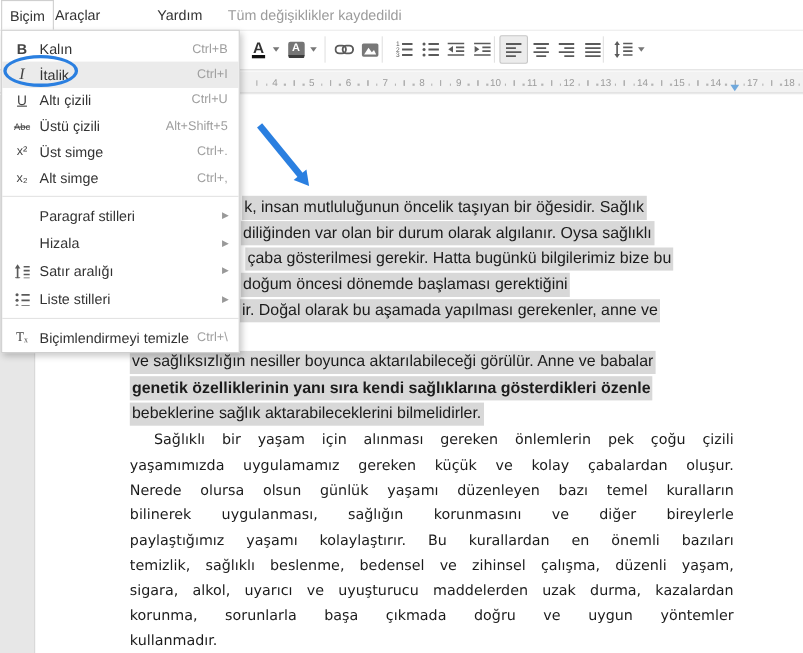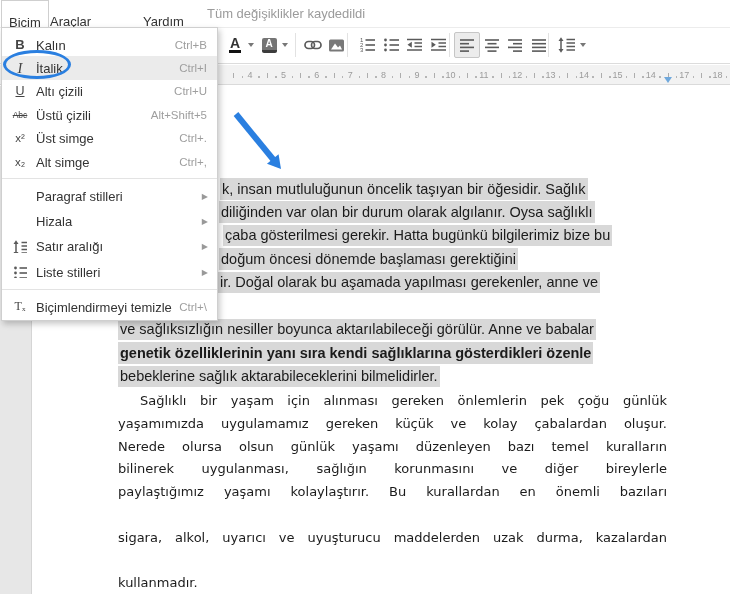--- a/index.html
+++ b/index.html
@@ -1,21 +1,21 @@
 <!DOCTYPE html>
 <html><head>
 <meta charset="utf-8">
 <style>
   html,body{margin:0;padding:0;background:#fff}
   .app{position:relative;width:730px;height:594px;background:#fff;overflow:hidden;
        font-family:"Liberation Sans",sans-serif;color:#333}
 
   
   .menubar{position:absolute;left:0;top:0;width:730px;height:27px;background:#fff;z-index:40;border-bottom:1px solid #ececec}
-  .mb-item{position:absolute;top:0;height:27px;line-height:27px;font-size:13px;color:#333;padding:8px 7px;cursor:default}
+  .mb-item{position:absolute;top:0;height:27px;line-height:27px;font-size:13px;color:#333;padding:0 7px;cursor:default}
   .mb-item.active{border:1px solid #cfcfcf;border-bottom:none;background:#fff;height:28px;z-index:60;box-sizing:border-box}
   .status{position:absolute;left:207px;top:0;height:27px;line-height:27px;font-size:13px;color:#9b9b9b}
 
   
   .toolbar{position:absolute;left:0;top:27px;width:730px;height:37px;background:#fff;border-bottom:1px solid #dcdcdc;z-index:10;box-sizing:border-box}
   .tb-btn{position:absolute;top:5px;width:26px;height:26px;display:flex;align-items:center;justify-content:center;border-radius:2px;box-sizing:border-box}
   .tb-btn.selected{background:#ececec;border:1px solid #c6c6c6}
   .tb-sep{position:absolute;top:6px;width:1px;height:24px;background:#e2e2e2}
   .tb-caret{position:absolute;top:16px;width:0;height:0;border-left:3.5px solid transparent;border-right:3.5px solid transparent;border-top:4px solid #777}
   .icA{font-weight:bold;font-size:14px;color:#333;border-bottom:3px solid #111;line-height:13px;padding:0 1px}
@@ -283,26 +283,28 @@
   <div class="docarea">
     <div class="page">
         <div class="line p1" style="left: 188px; top: 92px;"><span class="hl" style="background: rgb(216, 216, 216);">k, insan mutluluğunun öncelik taşıyan bir öğesidir. Sağlık</span></div>
         <div class="line p1" style="left: 187px; top: 115.45px;"><span class="hl" style="background: rgb(216, 216, 216);">diliğinden var olan bir durum olarak algılanır. Oysa sağlıklı</span></div>
         <div class="line p1" style="left: 191px; top: 138.9px;"><span class="hl" style="background: rgb(216, 216, 216);">çaba gösterilmesi gerekir. Hatta bugünkü bilgilerimiz bize bu</span></div>
         <div class="line p1" style="left: 187px; top: 162.35px;"><span class="hl" style="background: rgb(216, 216, 216);">doğum öncesi dönemde başlaması gerektiğini</span></div>
         <div class="line p1" style="left: 186px; top: 185.8px;"><span class="hl" style="background: rgb(216, 216, 216);">ir. Doğal olarak bu aşamada yapılması gerekenler, anne ve</span></div>
         <div class="line p1" style="left: 86px; top: 232.7px;"><span class="hl" style="background: rgb(216, 216, 216);">ve sağlıksızlığın nesiller boyunca aktarılabileceği görülür. Anne ve babalar</span></div>
         <div class="line p1" style="left: 86px; top: 256.15px; font-weight: bold;"><span class="hl" style="background: rgb(216, 216, 216);">genetik özelliklerinin yanı sıra kendi sağlıklarına gösterdikleri özenle</span></div>
         <div class="line p1" style="left: 86px; top: 279.6px;"><span class="hl" style="background: rgb(216, 216, 216);">bebeklerine sağlık aktarabileceklerini bilmelidirler.</span></div>
-        <div class="line p2 just" style="left: 108px; top: 307px; width: 527px;">Sağlıklı bir yaşam için alınması gereken önlemlerin pek çoğu günlük</div>
+        <div class="line p2 just" style="left: 108px; top: 307px; width: 527px;">Sağlıklı bir yaşam için alınması gereken önlemlerin pek çoğu çizili</div>
         <div class="line p2 just" style="left: 86px; top: 329.8px; width: 549px;">yaşamımızda uygulamamız gereken küçük ve kolay çabalardan oluşur.</div>
         <div class="line p2 just" style="left: 86px; top: 352.6px; width: 549px;">Nerede olursa olsun günlük yaşamı düzenleyen bazı temel kuralların</div>
         <div class="line p2 just" style="left: 86px; top: 375.4px; width: 549px;">bilinerek uygulanması, sağlığın korunmasını ve diğer bireylerle</div>
         <div class="line p2 just" style="left: 86px; top: 398.2px; width: 549px;">paylaştığımız yaşamı kolaylaştırır. Bu kurallardan en önemli bazıları</div>
+        <div class="line p2 just" style="left: 86px; top: 421px; width: 549px;">temizlik, sağlıklı beslenme, bedensel ve zihinsel çalışma, düzenli yaşam,</div>
         <div class="line p2 just" style="left: 86px; top: 443.8px; width: 549px;">sigara, alkol, uyarıcı ve uyuşturucu maddelerden uzak durma, kazalardan</div>
+        <div class="line p2 just" style="left: 86px; top: 466.6px; width: 549px;">korunma, sorunlarla başa çıkmada doğru ve uygun yöntemler</div>
         <div class="line p2" style="left: 86px; top: 489.4px;">kullanmadır.</div>
       </div>
   </div>
   <div class="menu-panel">
       <div class="g1">
         <div class="mi">
           <span class="ico mic-bold">B</span>
           <span class="lbl">Kalın</span>
           <span class="sc">Ctrl+B</span>
         </div>

